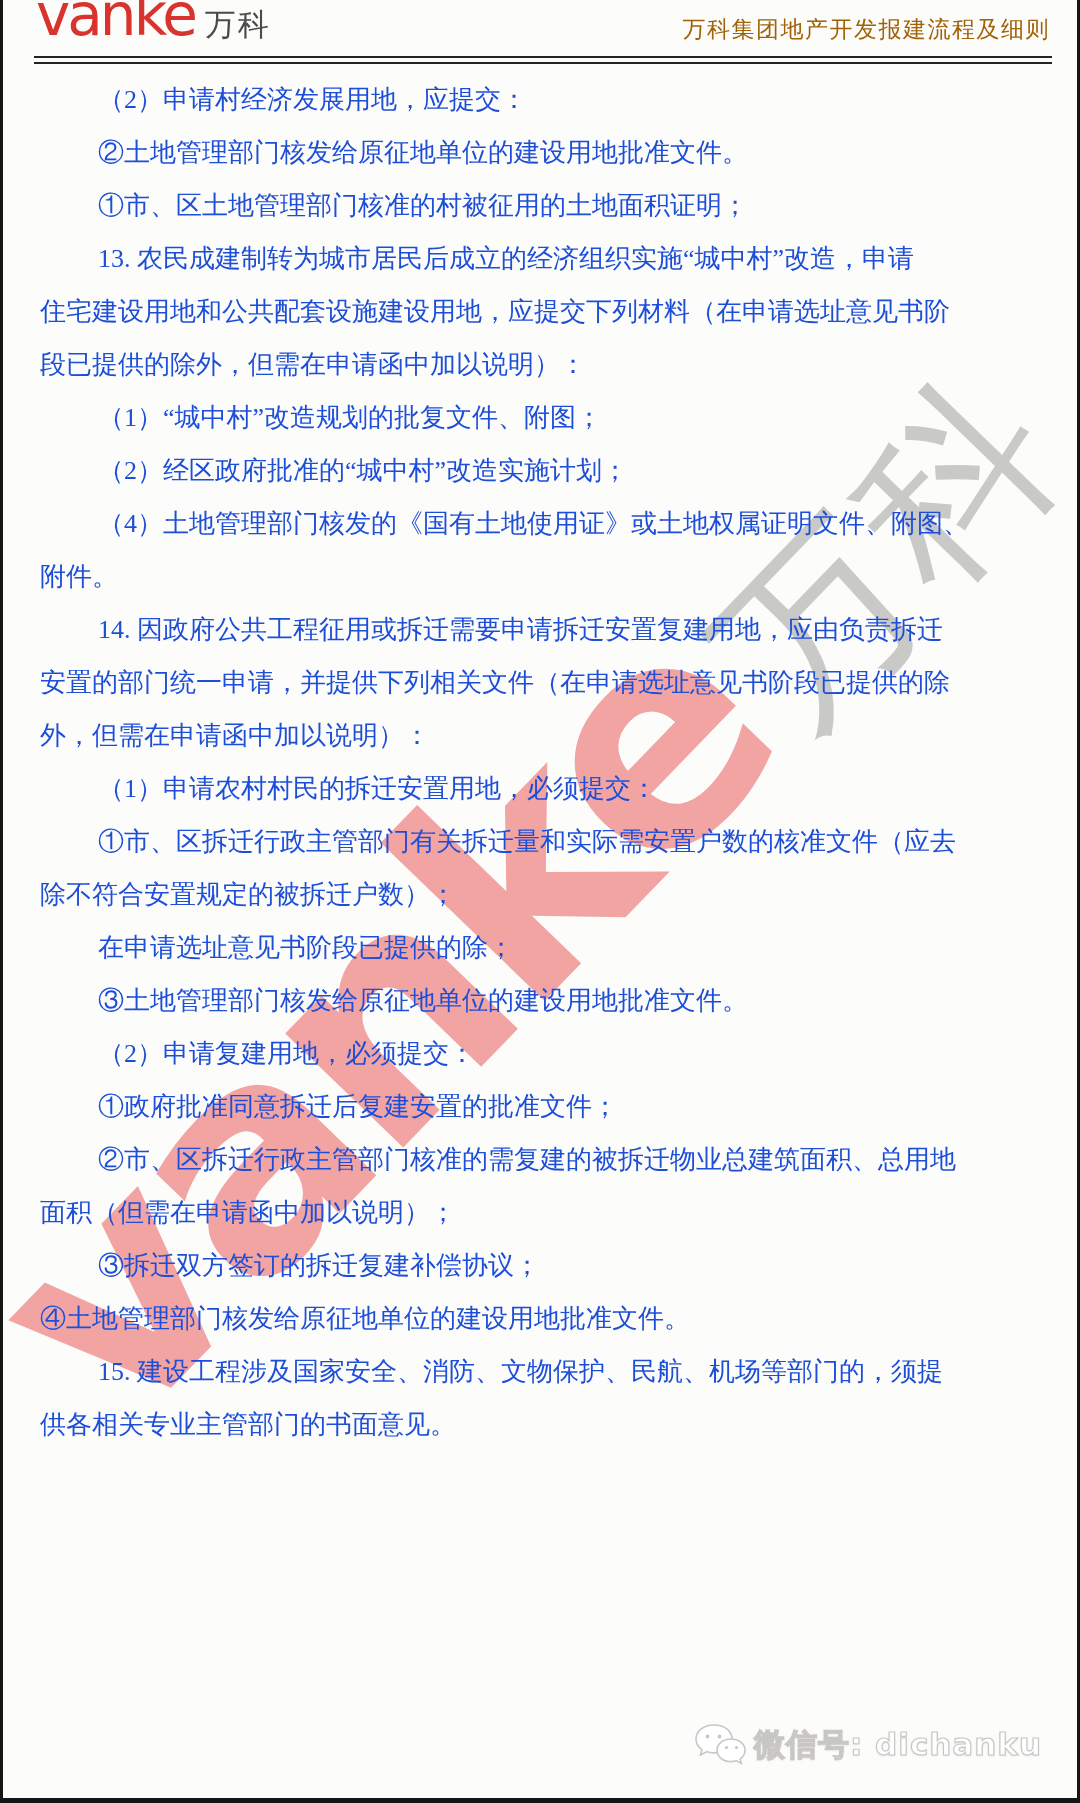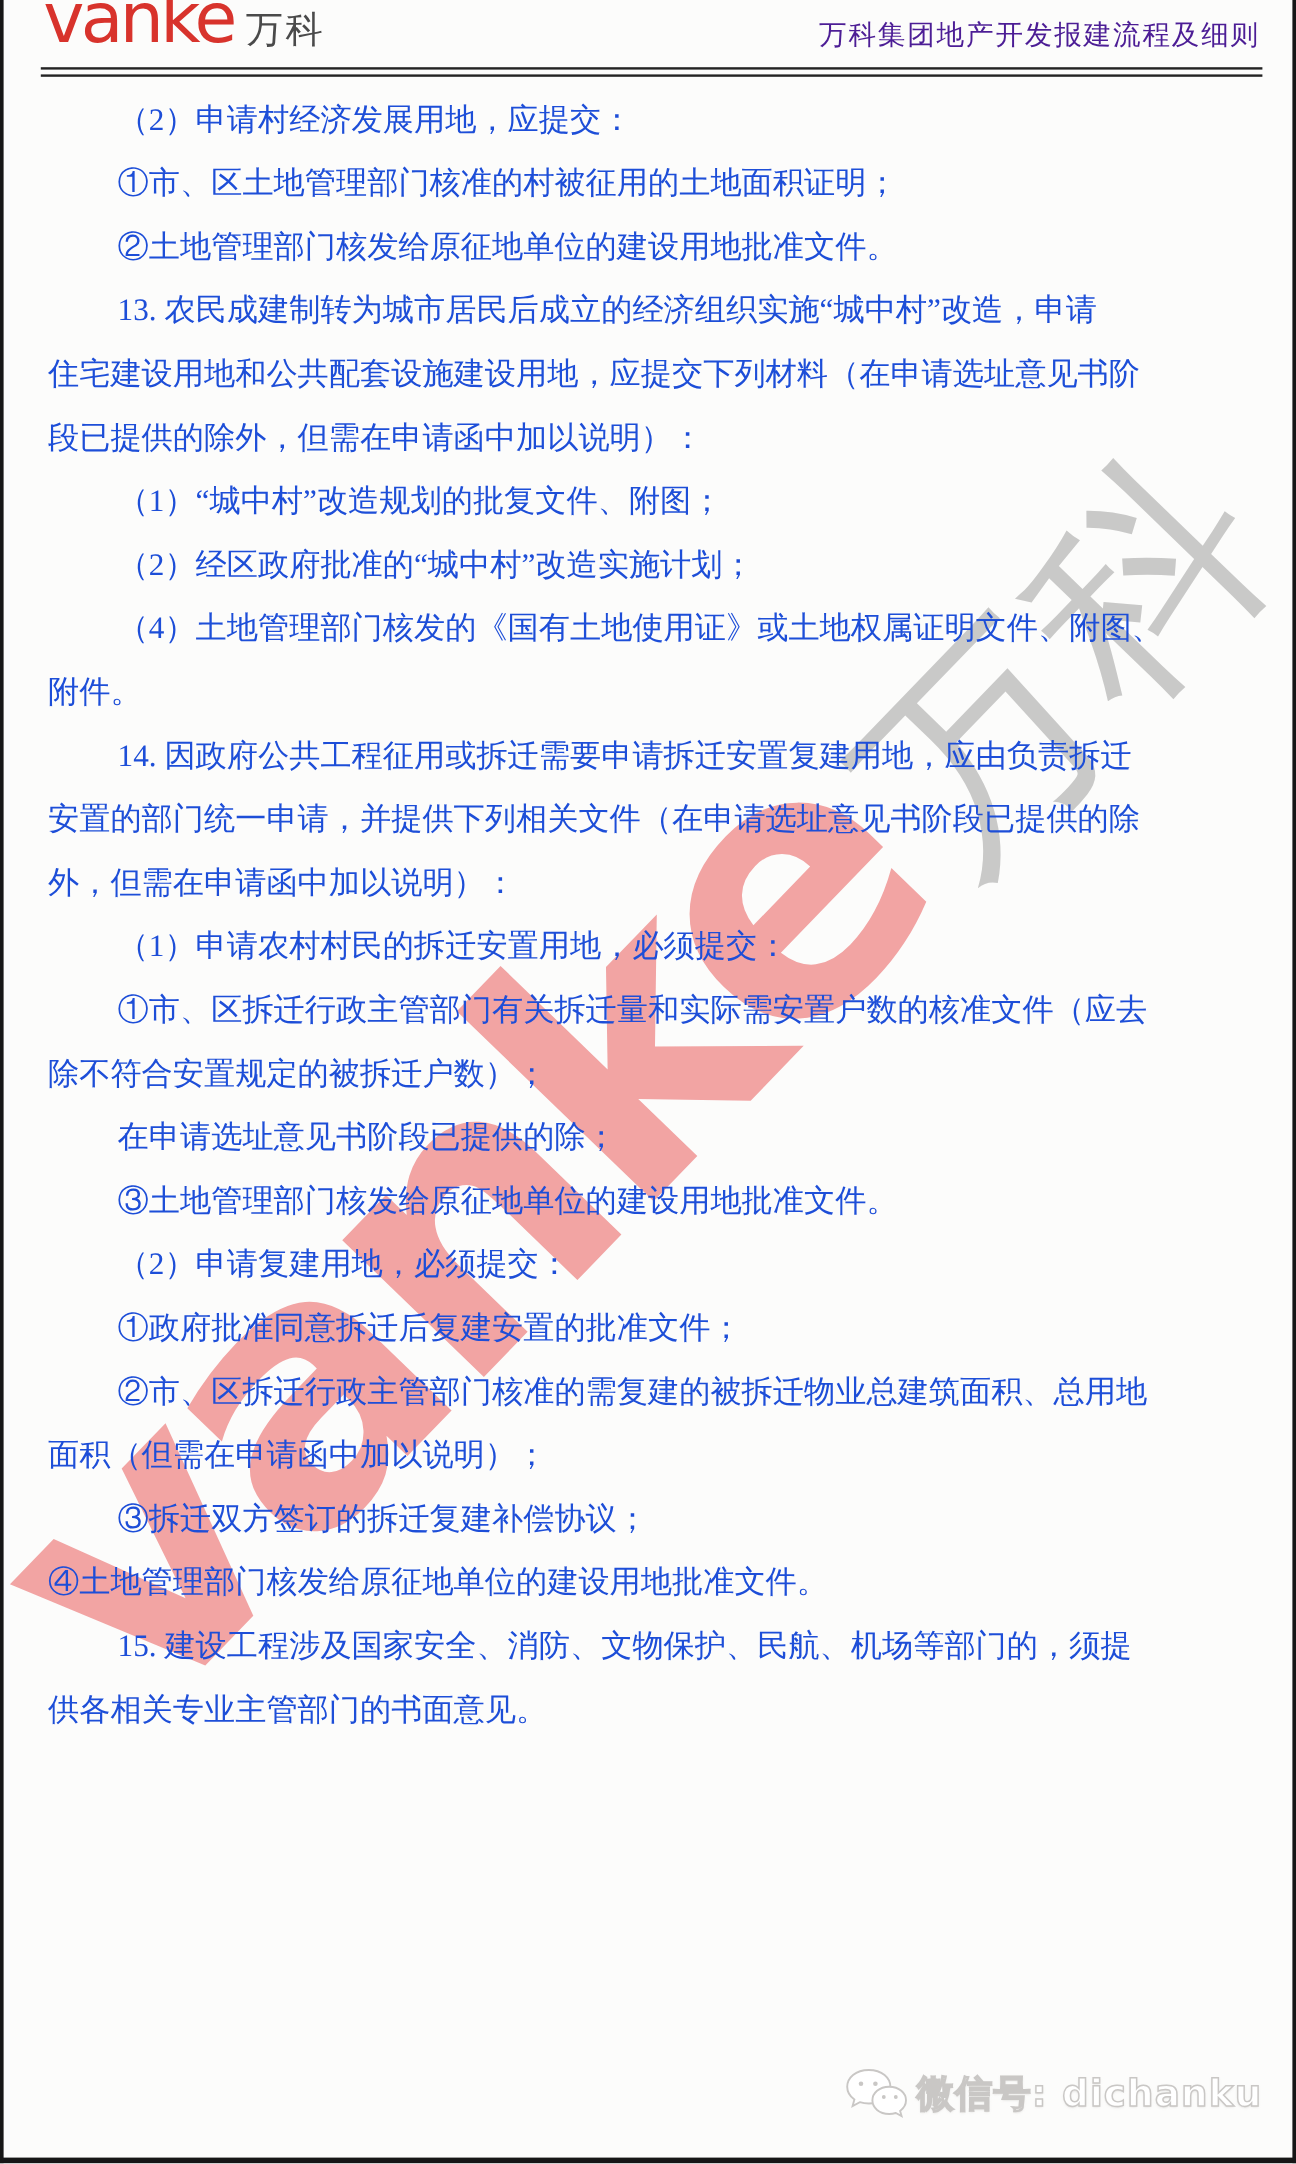--- a/index.html
+++ b/index.html
@@ -26,21 +26,21 @@
   }
   .logo-latin{
     font-size:58px;font-weight:500;letter-spacing:-3px;
     color:var(--brand-red,#d8332c);line-height:1;
   }
   .logo-cjk{
     font-size:31px;color:#4a4a4a;margin-left:10px;letter-spacing:2px;line-height:1;
   }
   .doc-title{
     position:absolute;right:30px;top:14px;
-    font-size:23px;color:#4c1d95;letter-spacing:1.5px;
+    font-size:23px;color:#a16207;letter-spacing:1.5px;
   }
   .header-rule{
     position:absolute;left:34px;right:28px;top:56px;
     height:4px;
     border-top:2px solid #232323;
     border-bottom:2px solid #232323;
   }
 
   
   .watermark{
@@ -66,21 +66,21 @@
   .line{
     height:53px;line-height:53px;
     font-size:26px;color:#1d4ed8;
     white-space:nowrap;letter-spacing:0px;
   }
   .line.para{text-indent:58px;}
   .line.flush{text-indent:0;}
 
   
   .wechat-mark{
-    position:absolute;right:28px;top:1722px;
+    position:absolute;right:38px;top:1722px;
     display:flex;align-items:center;gap:8px;z-index:2;
   }
   .wechat-label{
     font-family:"DejaVu Sans","Liberation Sans",sans-serif;
     font-size:31px;font-weight:bold;letter-spacing:1px;
     color:#ffffff;
     -webkit-text-stroke:1.2px #c9c7c5;
     text-shadow:0 1px 2px rgba(160,158,155,0.35);
   }
 </style>
@@ -97,22 +97,22 @@
     <div class="logo">
       <span class="logo-latin">vanke</span>
       <span class="logo-cjk">万科</span>
     </div>
     <div class="doc-title">万科集团地产开发报建流程及细则</div>
     <div class="header-rule"></div>
   </div>
 
   <div class="body-text">
       <div class="line para">（2）申请村经济发展用地，应提交：</div>
+      <div class="line para">②土地管理部门核发给原征地单位的建设用地批准文件。</div>
       <div class="line para">①市、区土地管理部门核准的村被征用的土地面积证明；</div>
-      <div class="line para">②土地管理部门核发给原征地单位的建设用地批准文件。</div>
       <div class="line para">13. 农民成建制转为城市居民后成立的经济组织实施“城中村”改造，申请</div>
       <div class="line flush">住宅建设用地和公共配套设施建设用地，应提交下列材料（在申请选址意见书阶</div>
       <div class="line flush">段已提供的除外，但需在申请函中加以说明）：</div>
       <div class="line para">（1）“城中村”改造规划的批复文件、附图；</div>
       <div class="line para">（2）经区政府批准的“城中村”改造实施计划；</div>
       <div class="line para">（4）土地管理部门核发的《国有土地使用证》或土地权属证明文件、附图、</div>
       <div class="line flush">附件。</div>
       <div class="line para">14. 因政府公共工程征用或拆迁需要申请拆迁安置复建用地，应由负责拆迁</div>
       <div class="line flush">安置的部门统一申请，并提供下列相关文件（在申请选址意见书阶段已提供的除</div>
       <div class="line flush">外，但需在申请函中加以说明）：</div>

